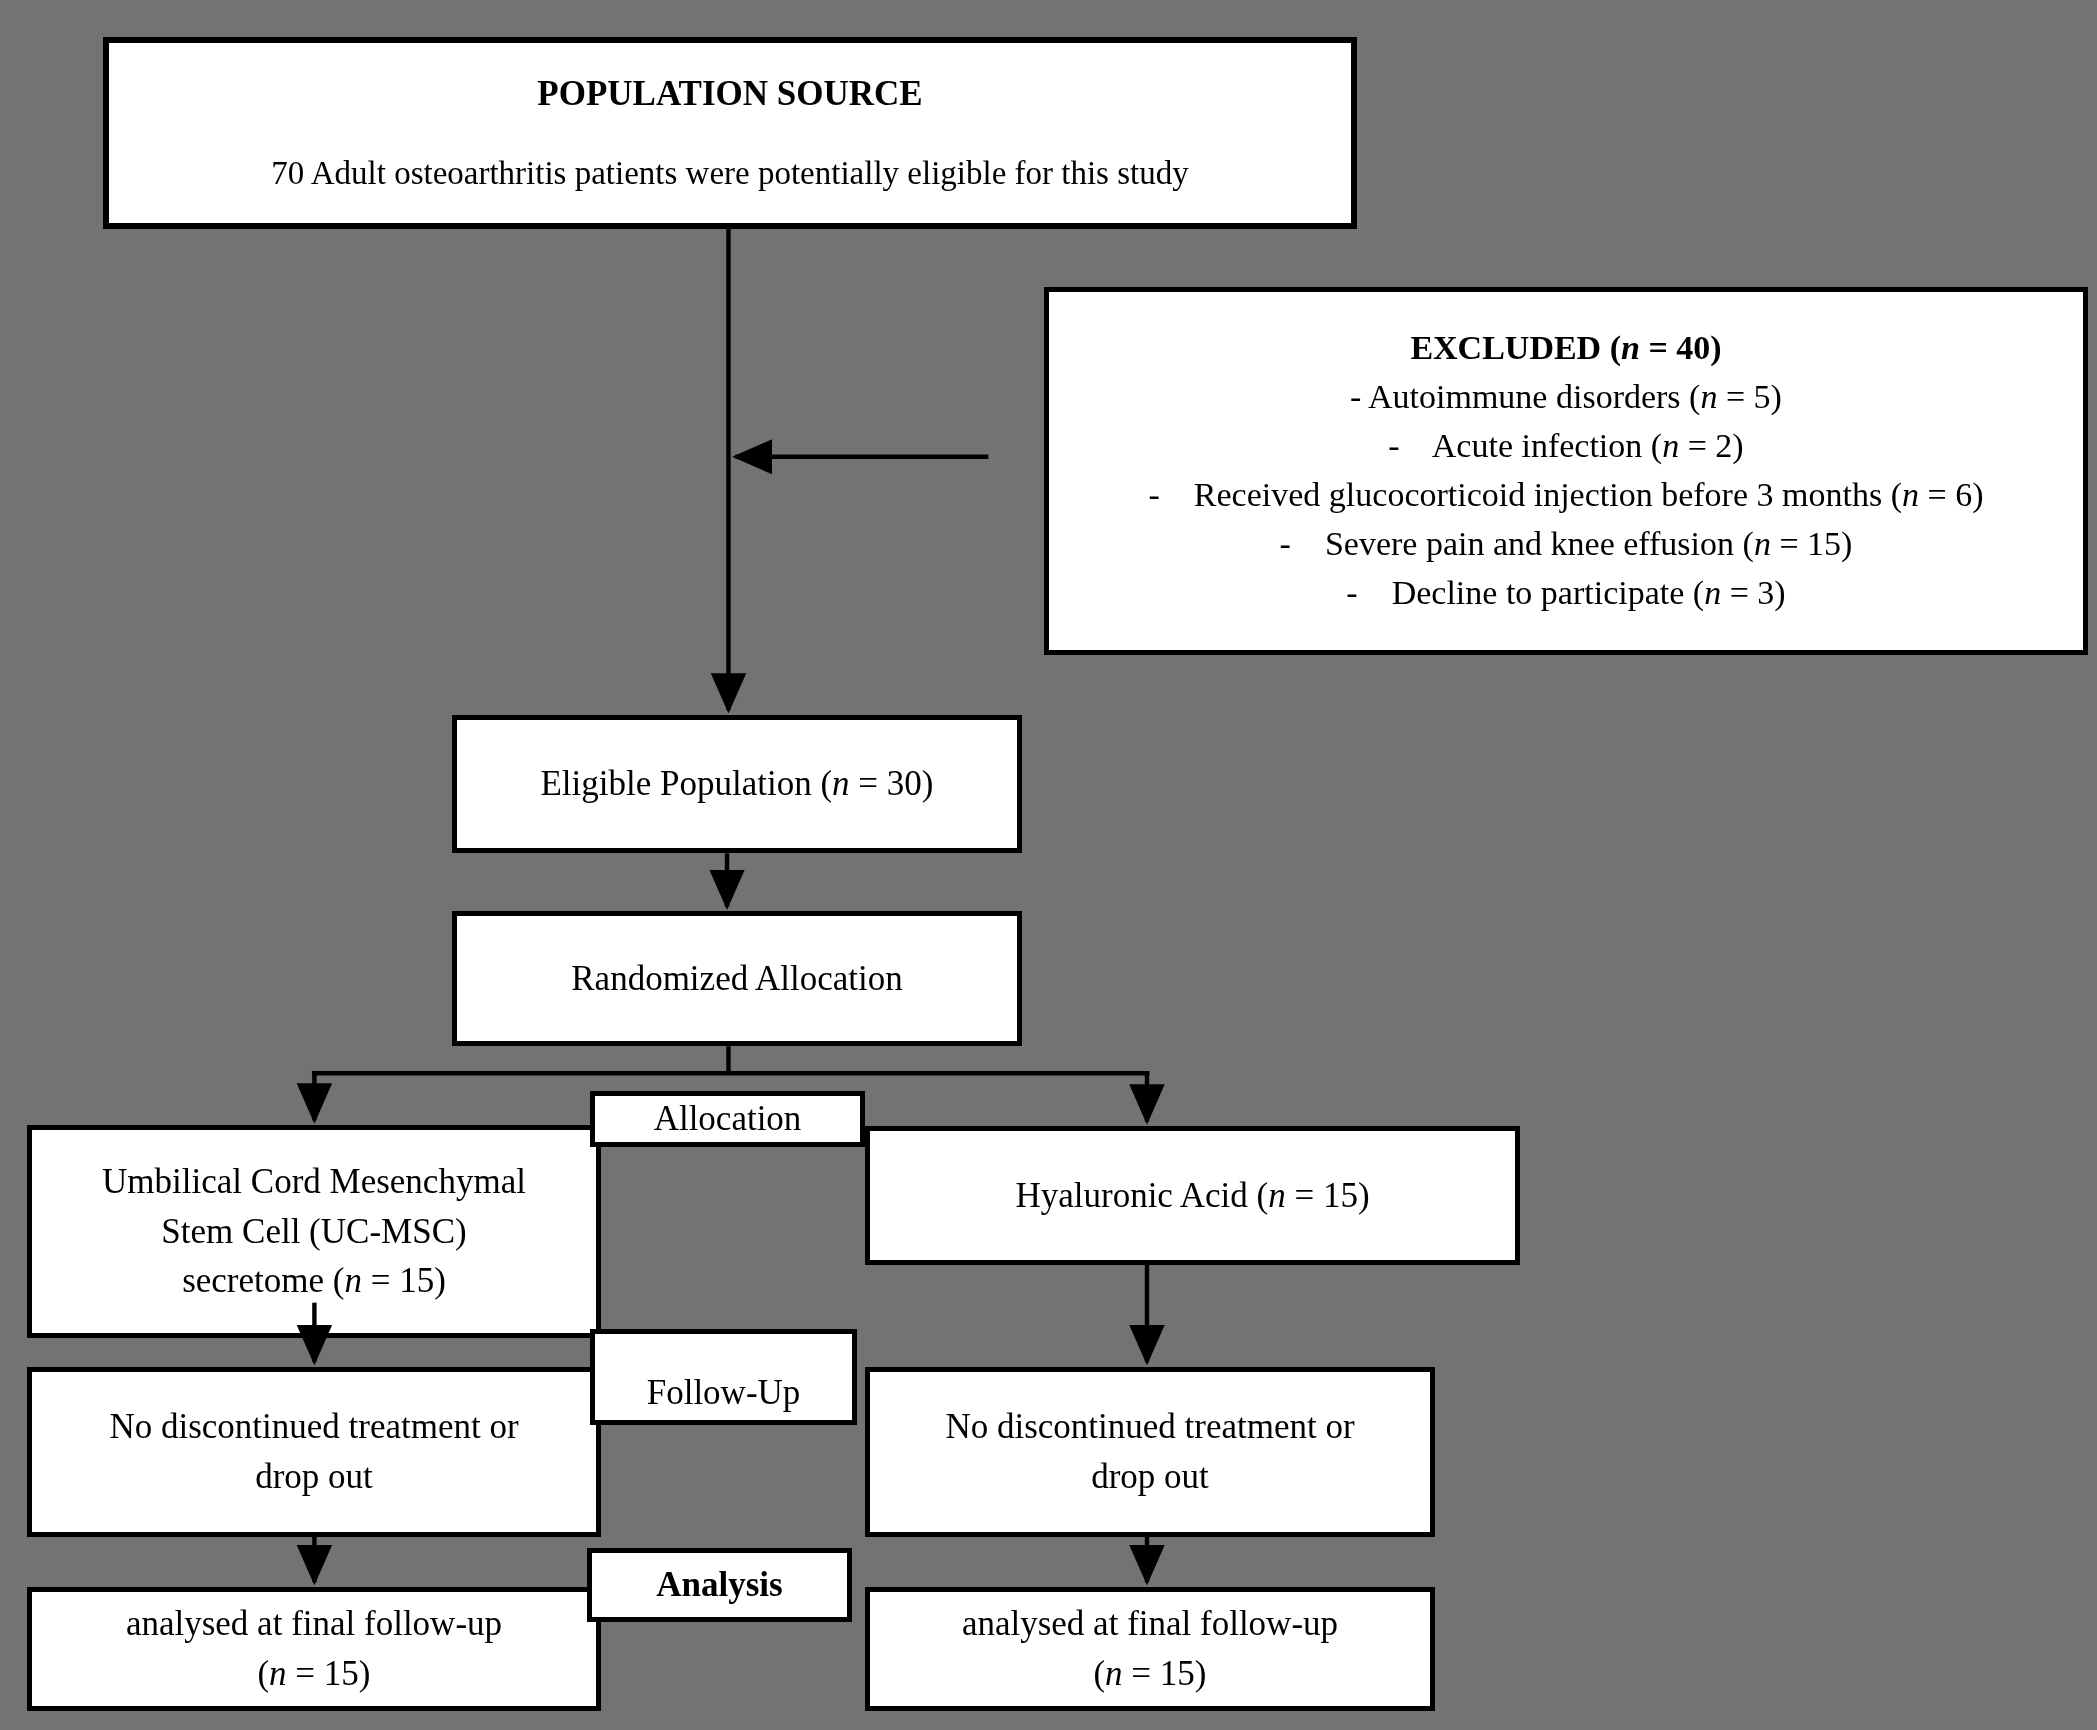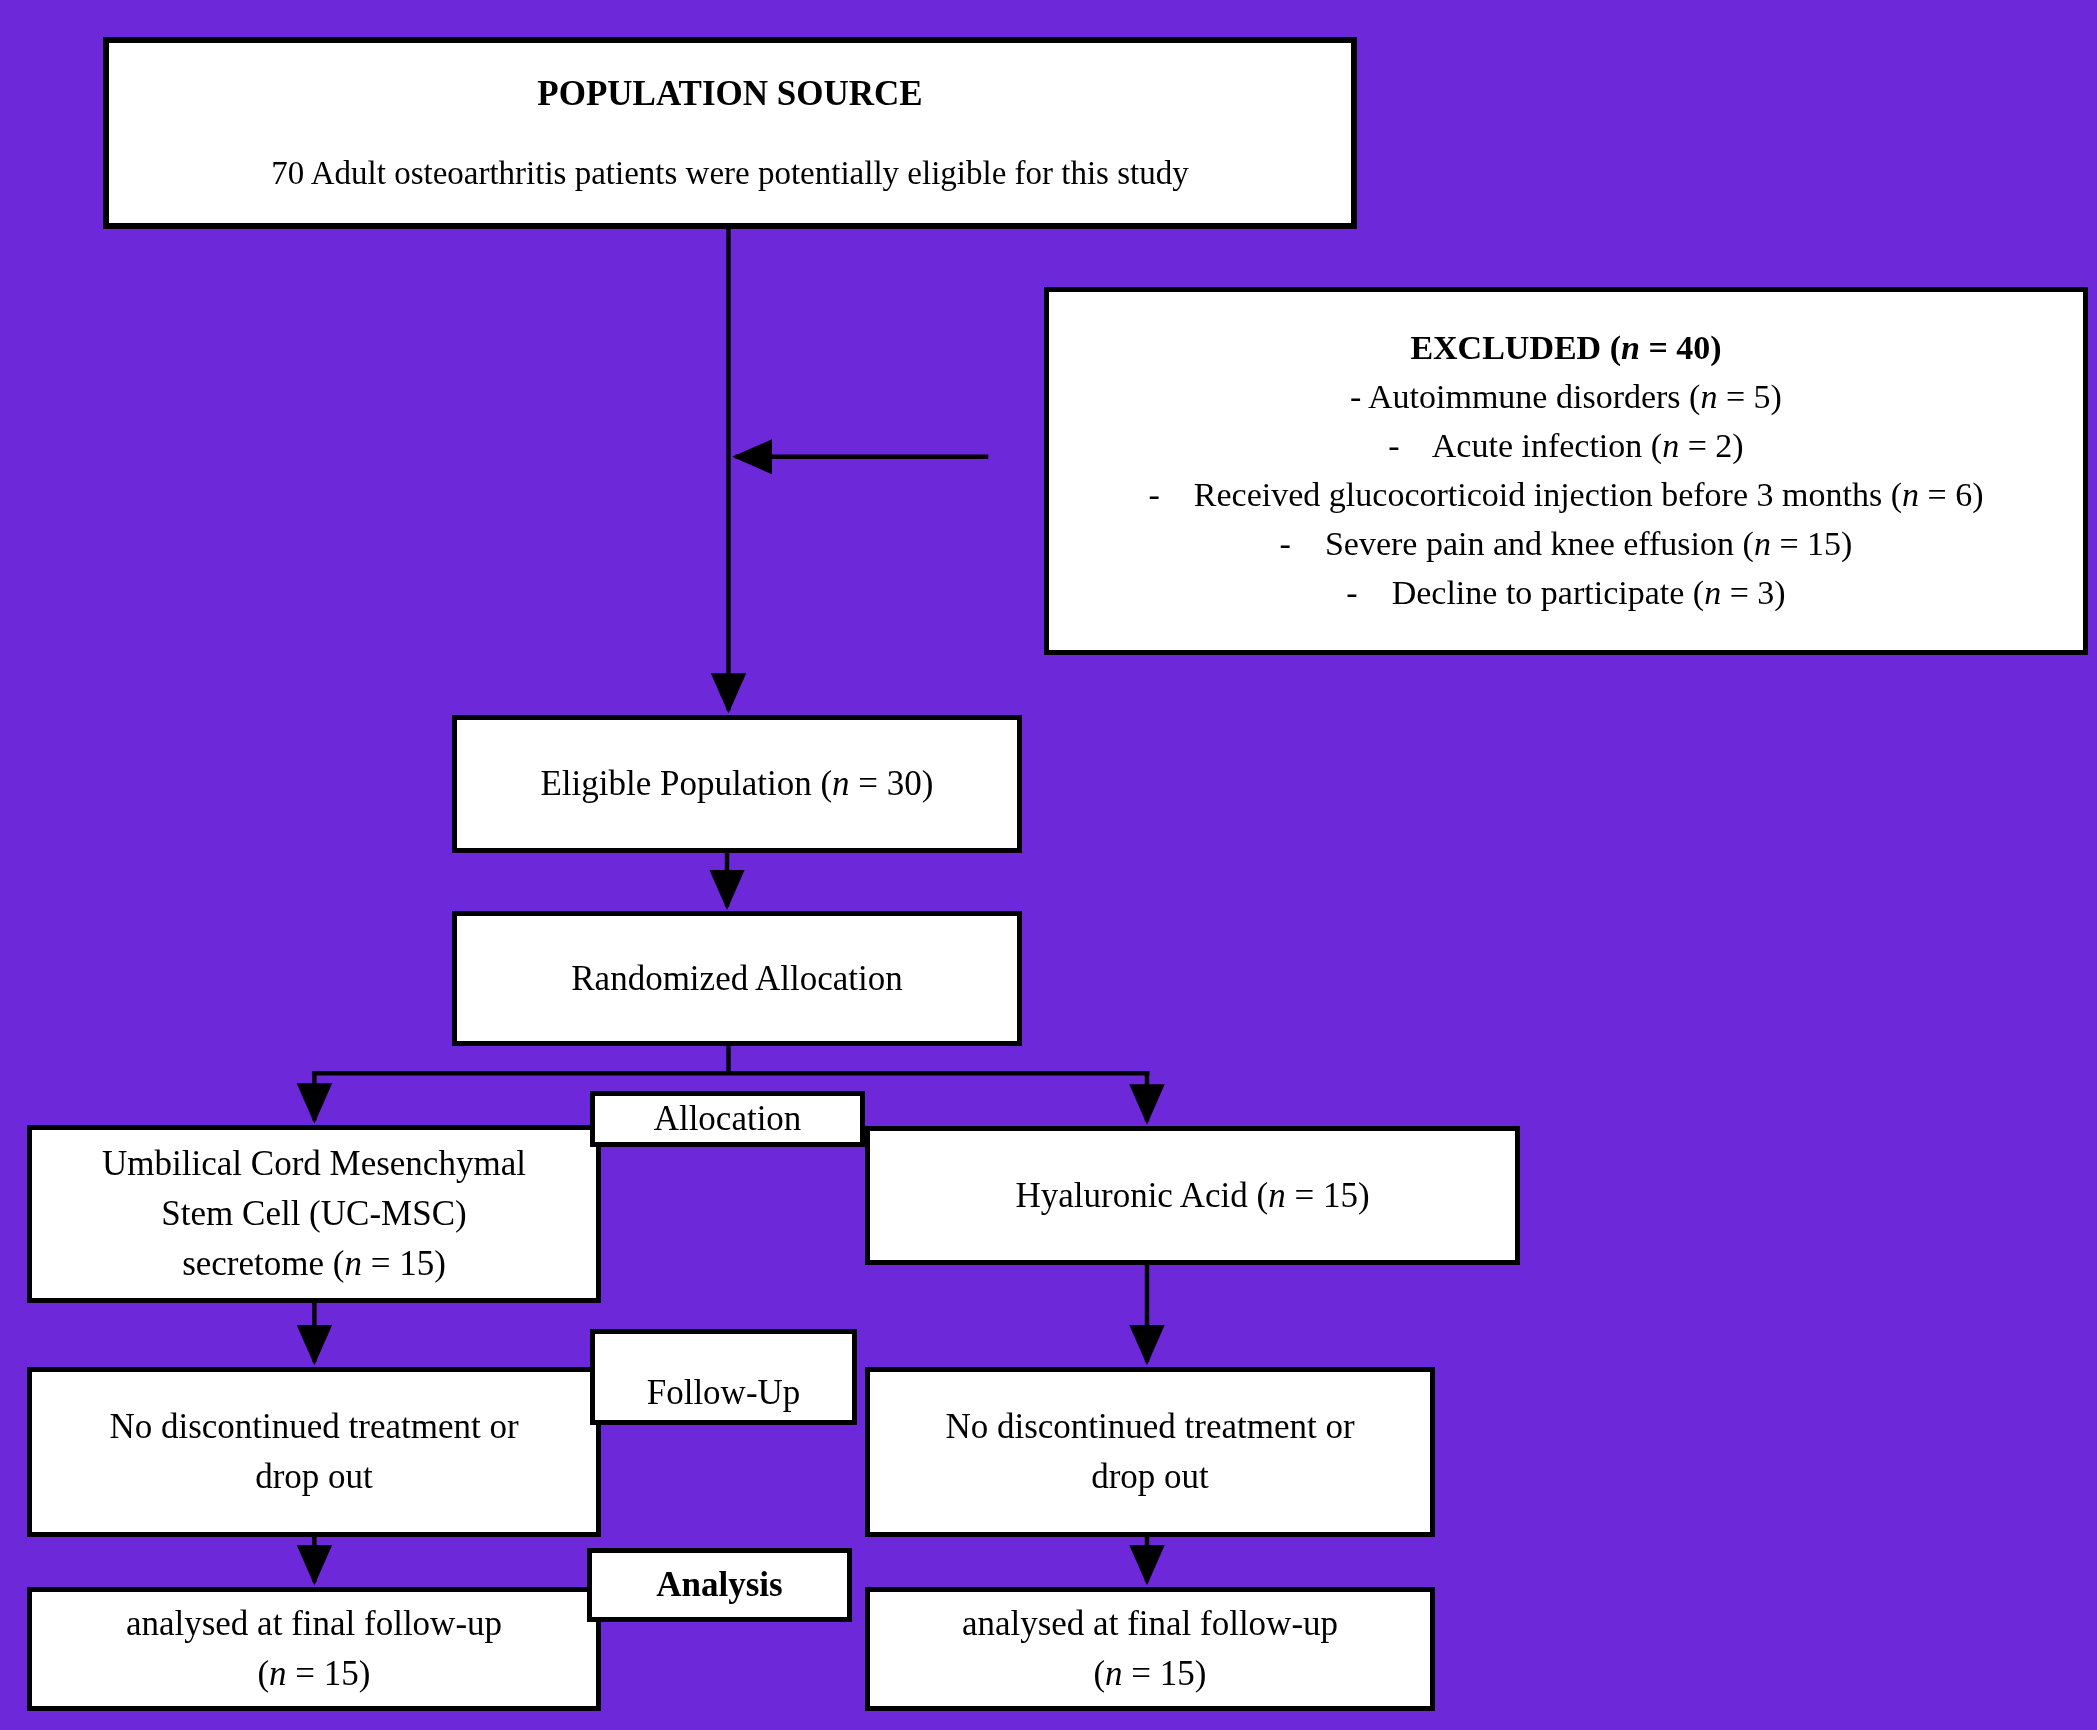--- a/index.html
+++ b/index.html
@@ -4,21 +4,21 @@
 <style>
   html, body {
     margin: 0;
     padding: 0;
     background: #ffffff;
   }
   #canvas {
     position: relative;
     width: 2097px;
     height: 1730px;
-    background: #6d28d9;
+    background: #737373;
     color: #000000;
     font-family: "Liberation Serif", "DejaVu Serif", serif;
     overflow: hidden;
   }
   .box {
     position: absolute;
     box-sizing: border-box;
     background: #ffffff;
     border: 5.4px solid #000000;
     display: flex;
@@ -99,21 +99,21 @@
   </div>
 
   <div class="box" style="left:452px; top:911px; width:570px; height:135px;">
     <div class="box-text">Randomized Allocation</div>
   </div>
 
   <div class="box box--label" style="left:590px; top:1091px; width:275px; height:56px;">
     <div class="box-text">Allocation</div>
   </div>
 
-  <div class="box" style="left:27px; top:1125px; width:574px; height:178px;">
+  <div class="box" style="left:27px; top:1125px; width:574px; height:213px;">
     <div class="box-text">Umbilical Cord Mesenchymal
 Stem Cell (UC-MSC)
 secretome (<i>n</i> = 15)</div>
   </div>
 
   <div class="box" style="left:865px; top:1126px; width:655px; height:139px;">
     <div class="box-text">Hyaluronic Acid (<i>n</i> = 15)</div>
   </div>
 
   <div class="box box--label" style="left:590px; top:1329px; width:267px; height:96px;justify-content:flex-end;">

